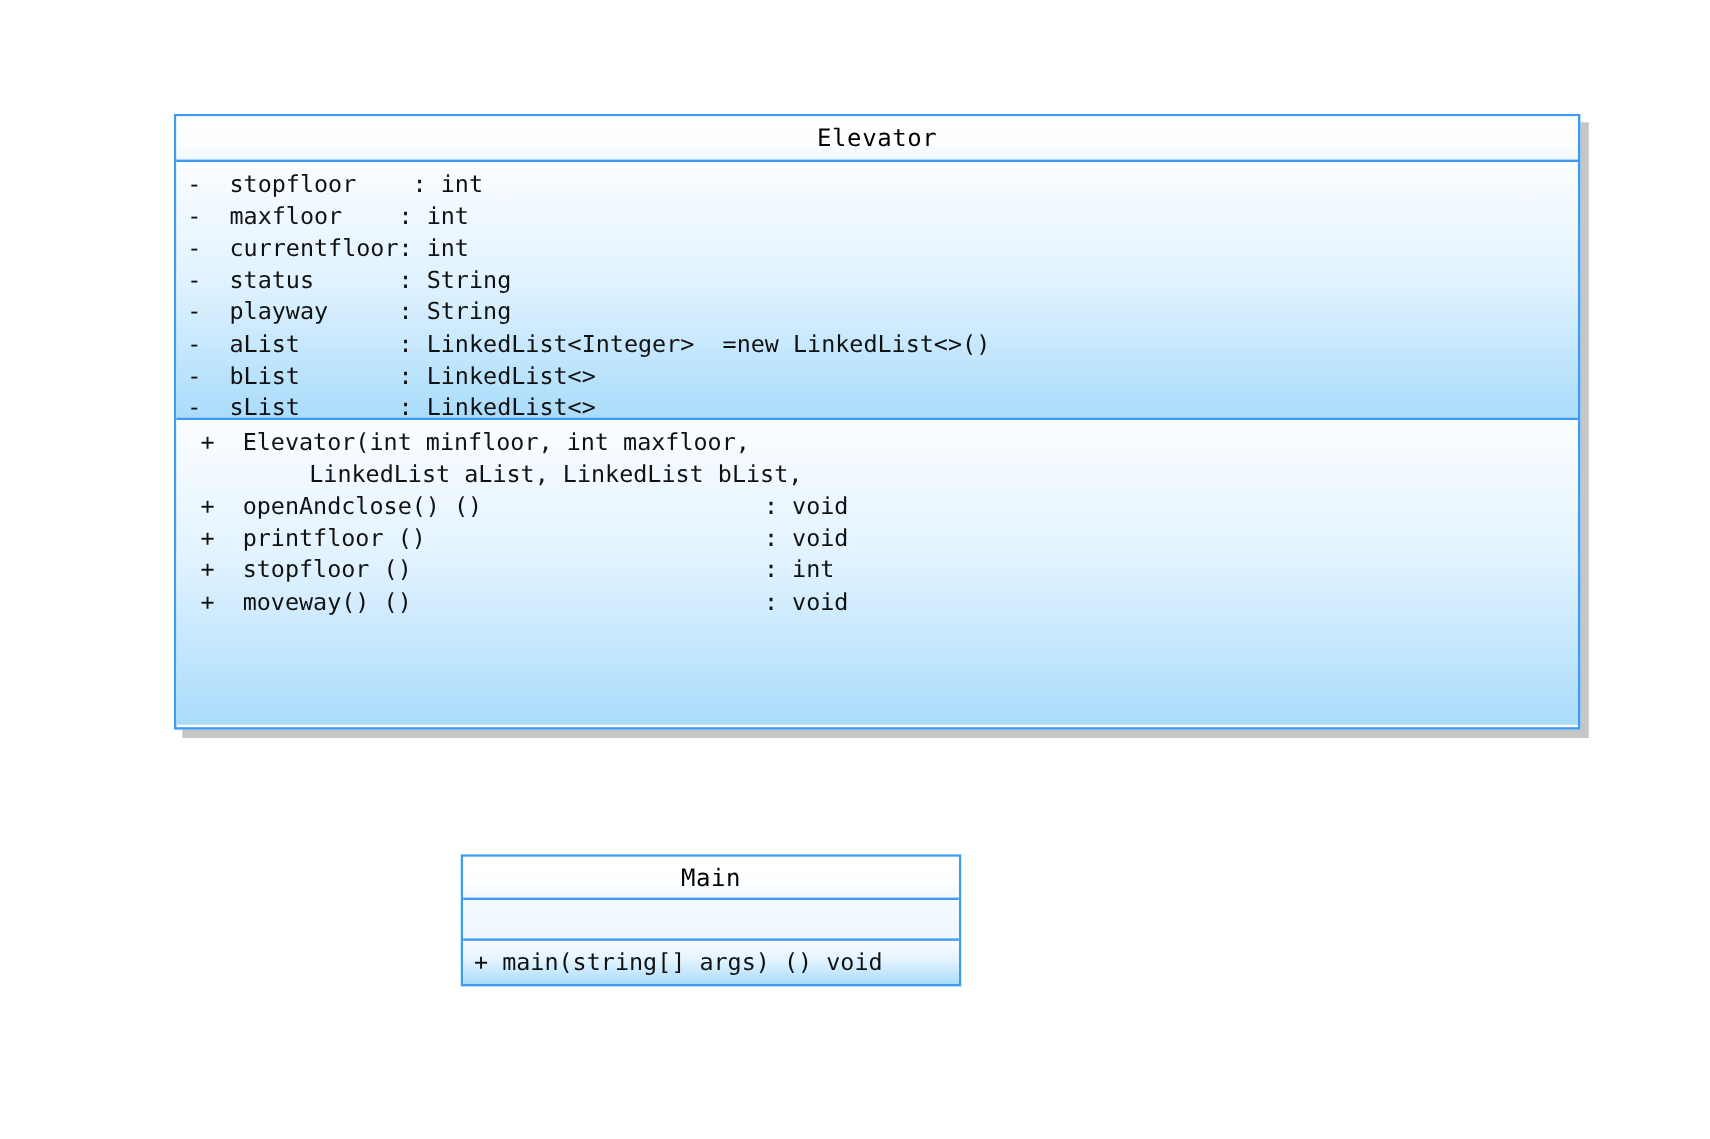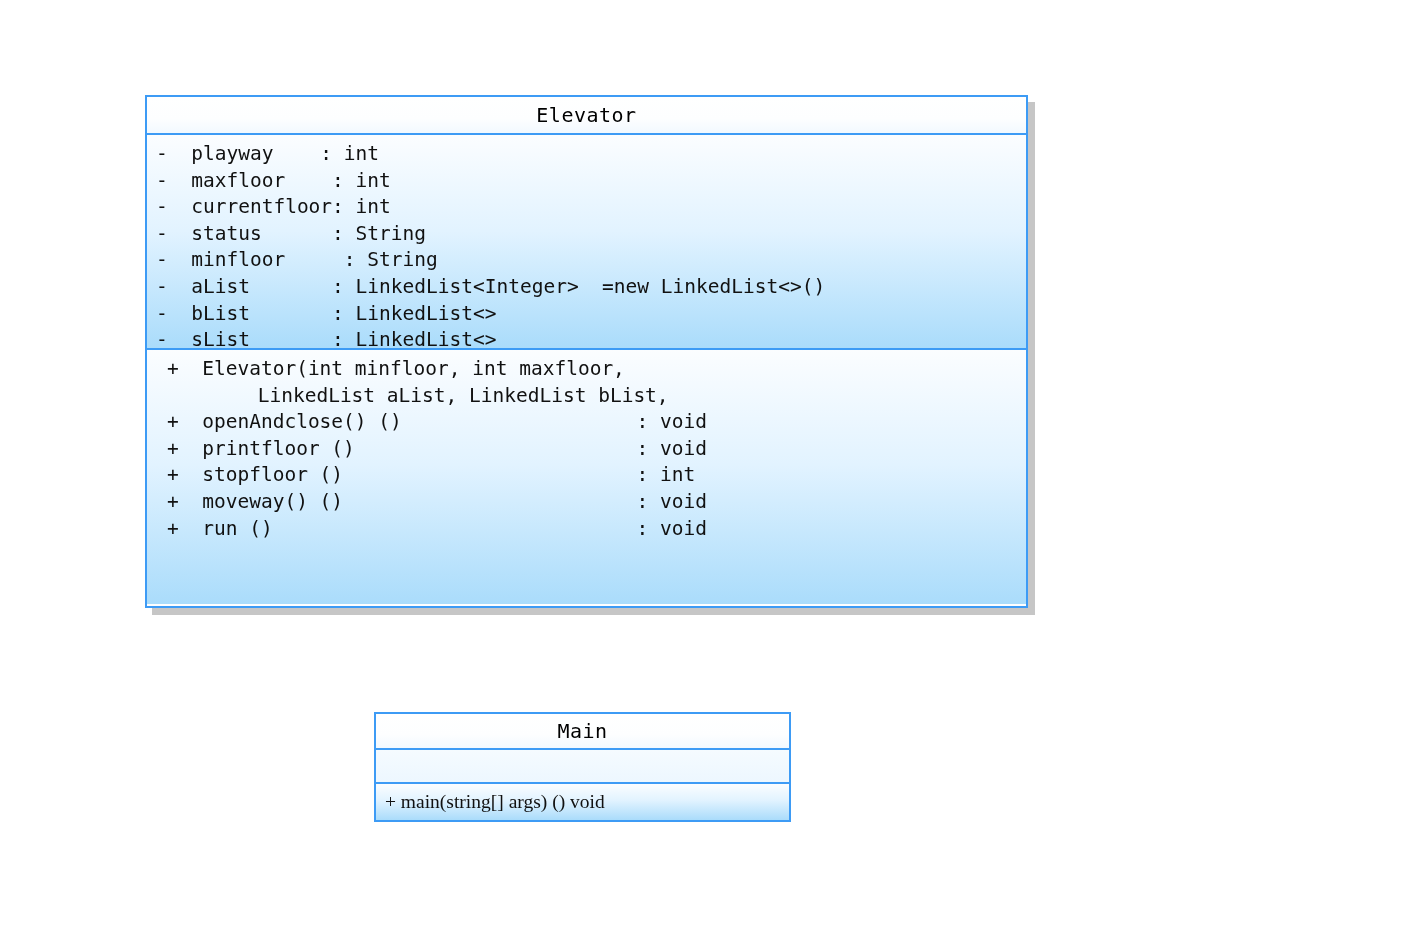--- a/index.html
+++ b/index.html
@@ -67,71 +67,70 @@
   }
 
   .empty-compartment {
     background: linear-gradient(to bottom, #f5fbff 0%, #edf7ff 100%);
   }
 
   
   #elevator-class {
     left: 145px;
     top: 95px;
-    width: 883px;
+    width: 1172px;
     height: 513px;
   }
   #elevator-class .title-compartment { height: 36px; }
   #elevator-class .attributes-compartment { height: 215px; }
   #elevator-class .methods-compartment { height: 256px; padding-left: 11px; }
 
   
   #main-class {
-    left: 374px;
+    left: 384px;
     top: 712px;
     width: 417px;
     height: 110px;
   }
   #main-class .title-compartment { height: 34px; }
   #main-class .empty-compartment { height: 34px; }
   #main-class .methods-compartment { height: 38px; }
-  #main-class .methods-compartment .members { padding: 4px 15px 0 0; font-family: Liberation Serif, serif; }
+  #main-class .methods-compartment .members { padding: 4px 15px 0 0; }
   #main-class .member-row { font-size: 19.5px; line-height: 28px; }
 </style>
 </head>
 <body>
 
 <div class="uml-class" id="elevator-class">
 
   <div class="compartment title-compartment">
     <span class="class-title">Elevator</span>
   </div>
 
   <div class="compartment attributes-compartment">
     <div class="members">
-      <span class="member-row">-  playway    : int</span>
+      <span class="member-row">-  stopfloor    : int</span>
       <span class="member-row">-  maxfloor    : int</span>
       <span class="member-row">-  currentfloor: int</span>
       <span class="member-row">-  status      : String</span>
-      <span class="member-row">-  minfloor     : String</span>
+      <span class="member-row">-  playway     : String</span>
       <span class="member-row">-  aList       : LinkedList&lt;Integer&gt;  =new LinkedList&lt;&gt;()</span>
       <span class="member-row">-  bList       : LinkedList&lt;&gt;</span>
       <span class="member-row">-  sList       : LinkedList&lt;&gt;</span>
     </div>
   </div>
 
   <div class="compartment methods-compartment">
     <div class="members">
       <span class="member-row">+  Elevator(int minfloor, int maxfloor,</span>
       <span class="member-row continuation">     LinkedList aList, LinkedList bList,</span>
       <span class="member-row">+  openAndclose() ()                    : void</span>
       <span class="member-row">+  printfloor ()                        : void</span>
       <span class="member-row">+  stopfloor ()                         : int</span>
       <span class="member-row">+  moveway() ()                         : void</span>
-      <span class="member-row">+  run ()                               : void</span>
     </div>
   </div>
 
 </div>
 
 <div class="uml-class no-shadow" id="main-class">
 
   <div class="compartment title-compartment">
     <span class="class-title">Main</span>
   </div>

